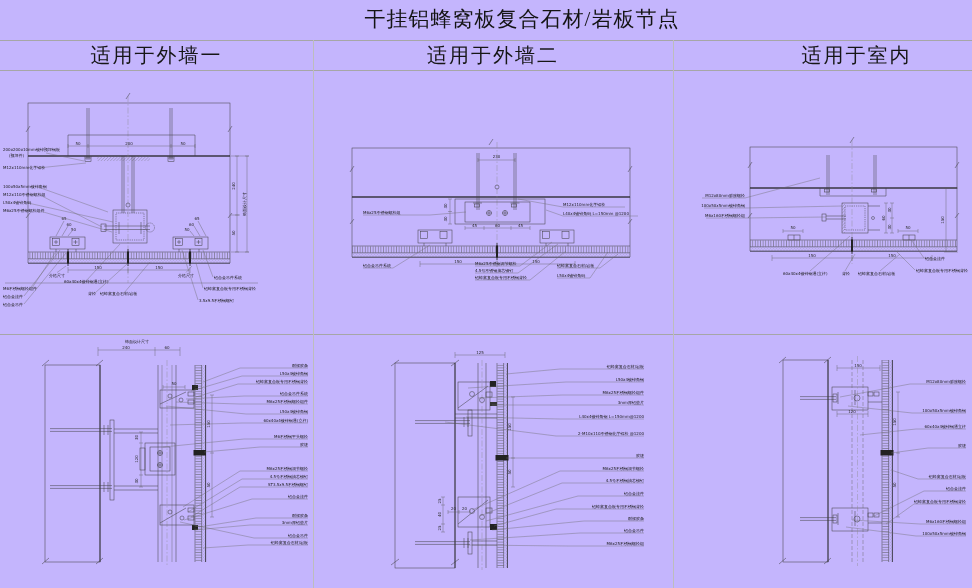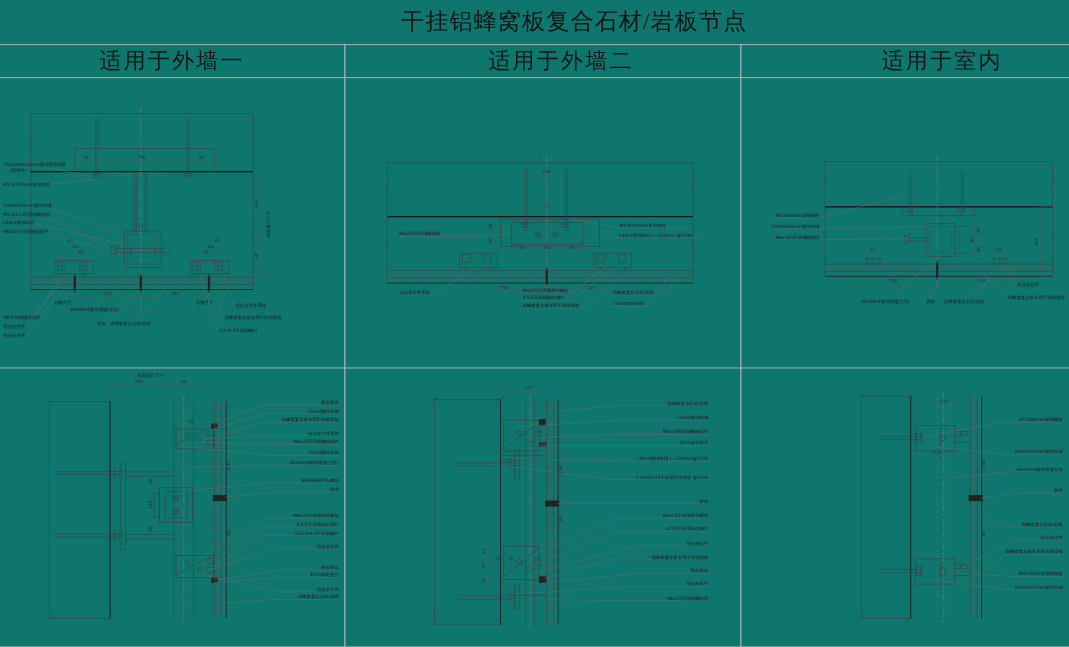--- a/index.html
+++ b/index.html
@@ -1,27 +1,27 @@
 <!DOCTYPE html>
 <html><head>
 <meta charset="utf-8">
 <style>
   html,body{margin:0;padding:0;background:#e8e8e8}
-  .page{position:relative;width:972px;height:588px;background:#0f766e;overflow:hidden;
+  .page{position:relative;width:972px;height:588px;background:#c4b5fd;overflow:hidden;
         font-family:"DejaVu Sans",sans-serif}
   .sheet-title{position:absolute;top:5px;left:0;width:972px;text-align:center;
         transform:translateX(36px);
         font-family:"Liberation Serif","DejaVu Serif",serif;font-size:21px;
         color:#141414;letter-spacing:1px;font-weight:500}
   .hline{position:absolute;left:0;width:972px;height:0;border-top:1px solid #a6a6a6}
   .vline{position:absolute;top:40px;height:548px;width:0;border-left:1px solid #bdbdbd}
   .hdr{position:absolute;top:41px;height:29px;display:flex;align-items:center;justify-content:center;
         font-family:Liberation Sans, sans-serif;font-size:20px;color:#161616;letter-spacing:2px}
   .hdr1{left:0;width:313px}
-  .hdr2{left:330px;width:360px}
+  .hdr2{left:313px;width:360px}
   .hdr3{left:673px;width:299px;transform:translateX(34px)}
   svg.draw{position:absolute;overflow:visible}
   svg text{font-family:"DejaVu Sans",sans-serif}
   .s{font-size:4px;fill:#1c1c1c}
   .d{font-size:4px;fill:#2c2c2c}
   .ln{stroke:#3d3d3d;stroke-width:.5;fill:none}
   .lt{stroke:#161616;stroke-width:1.2;fill:none}
   .lm{stroke:#222;stroke-width:.8;fill:none}
   .dim{stroke:#5a5a5a;stroke-width:.4;fill:none}
   .ldr{stroke:#6b6b6b;stroke-width:.4;fill:none}

